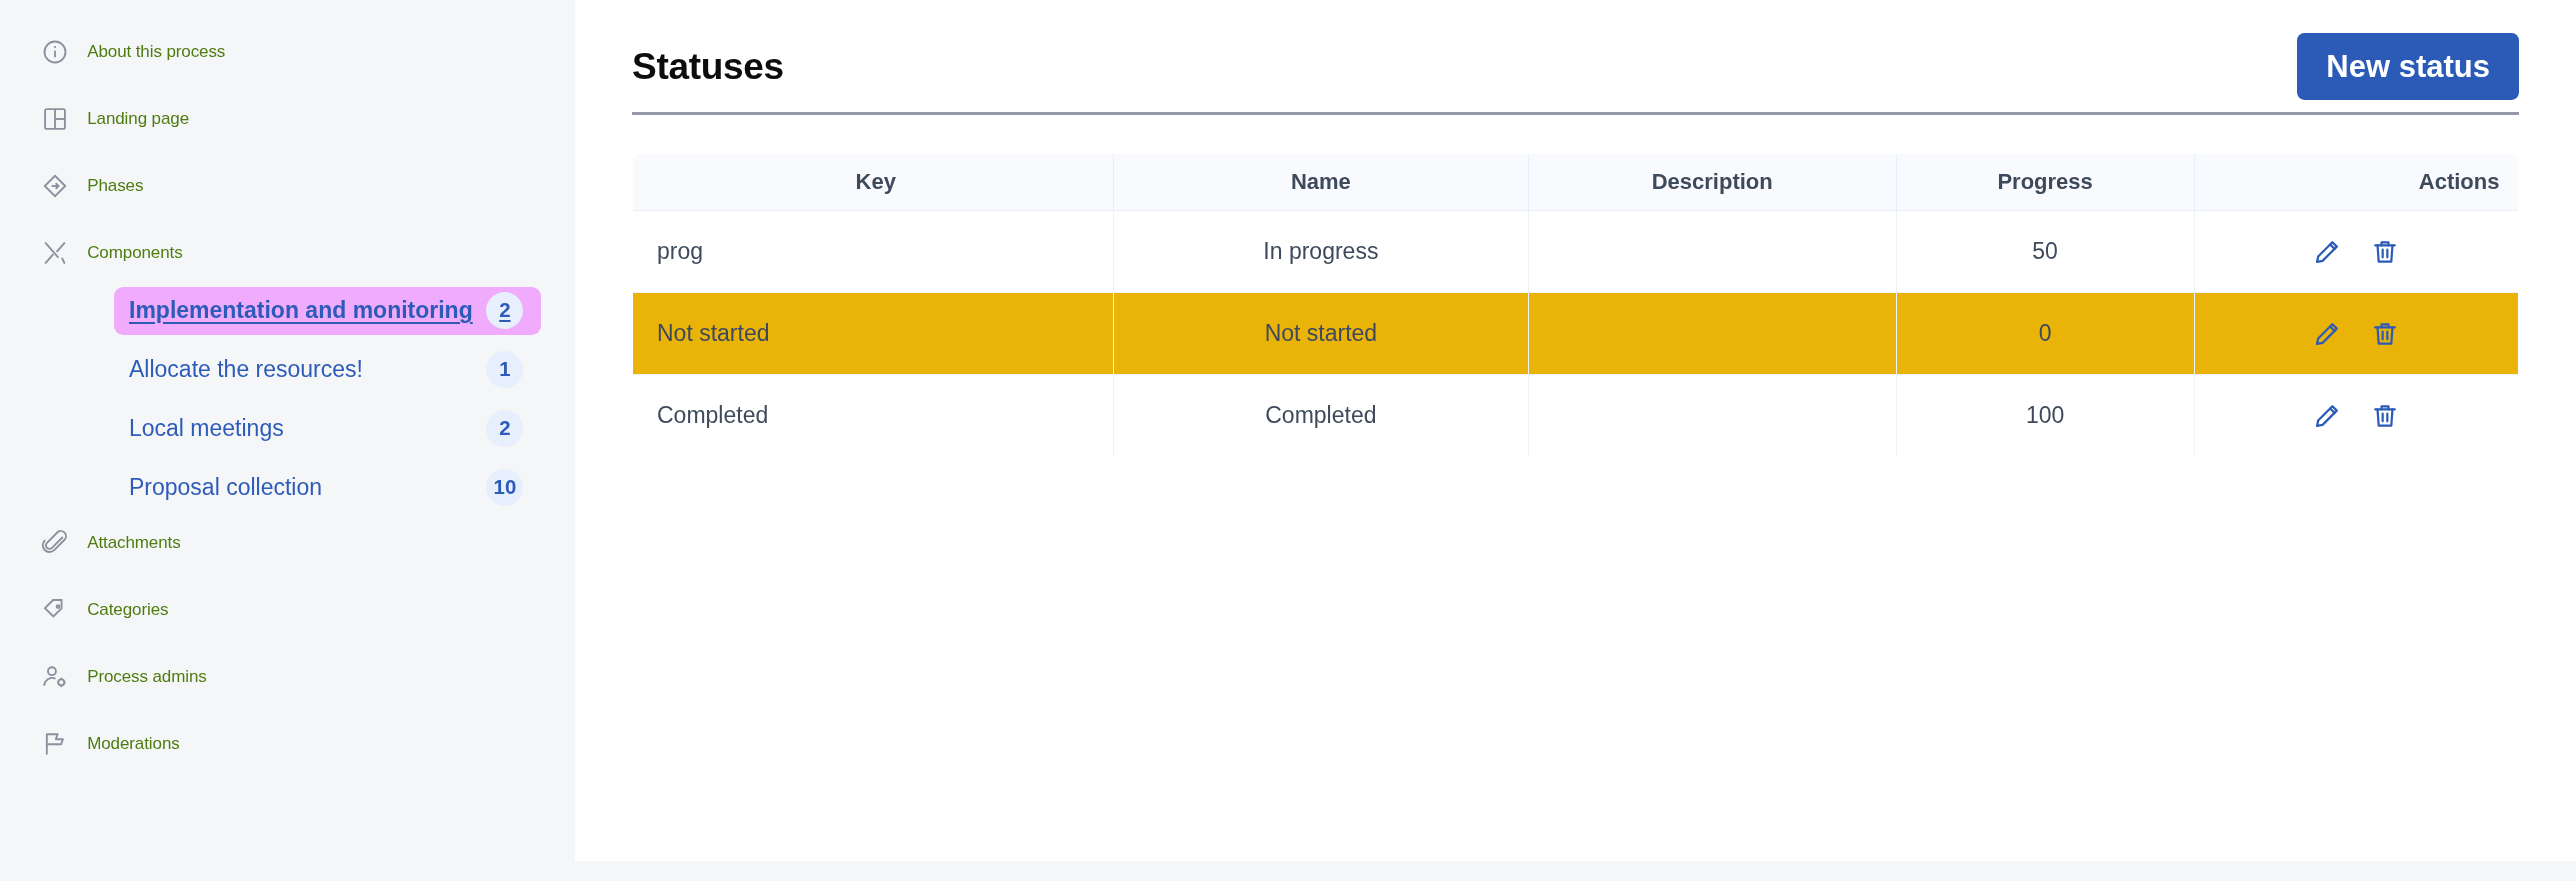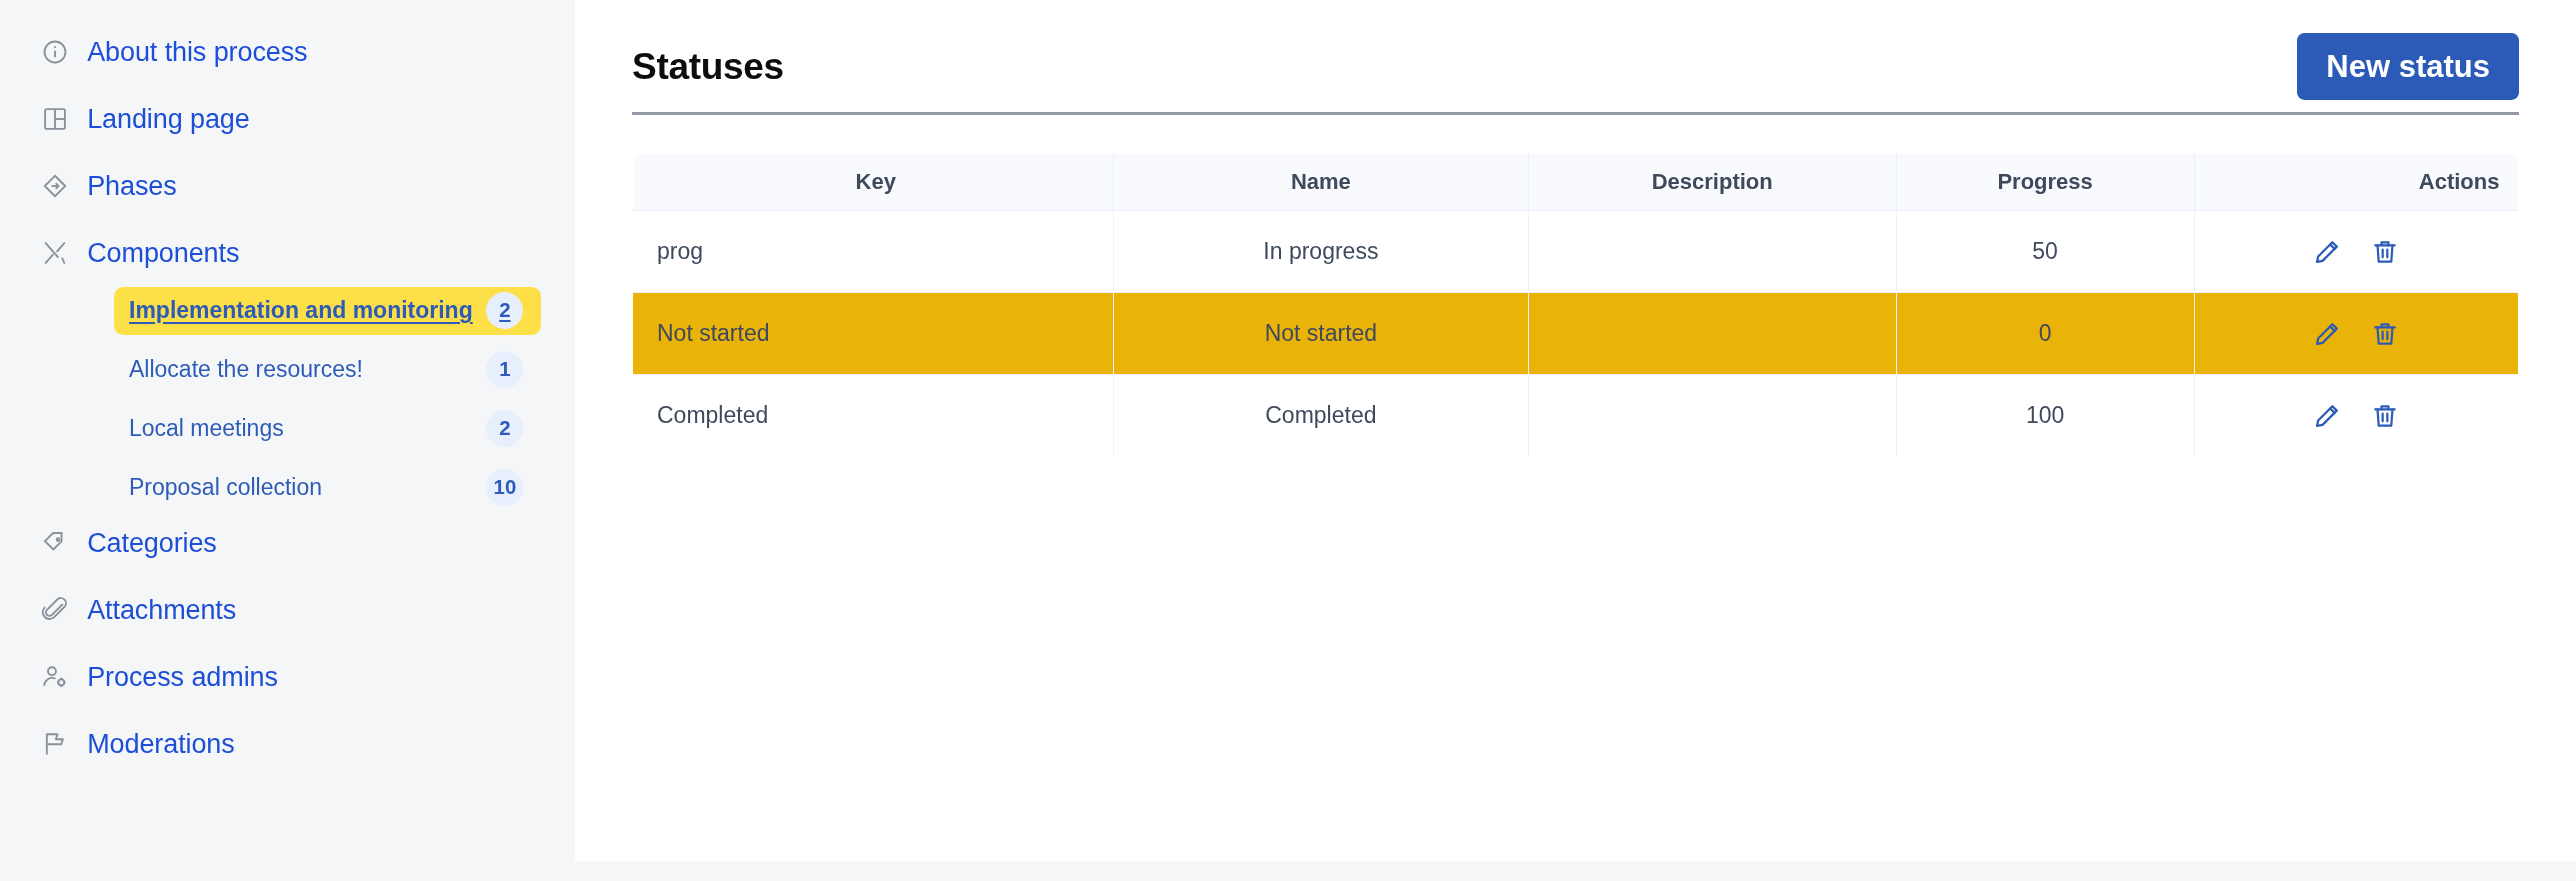--- a/index.html
+++ b/index.html
@@ -45,41 +45,41 @@
     flex: 0 0 31.5px;
     margin-right: 16.7px;
     display: flex;
     align-items: center;
     justify-content: center;
     color: #8a909c;
   }
   .nav-icon svg { display: block; }
 
   .nav-label {
-    font-size: 27px;
-    color: #1d4ed8;
+    font-size: 17px;
+    color: #4d7c0f;
     letter-spacing: -0.1px;
     white-space: nowrap;
   }
 
   
   .sub-list { list-style: none; margin-top: -13px; }
 
   .sub-item {
     display: flex;
     align-items: center;
     justify-content: space-between;
     height: 48px;
     margin: 0 34px 11px 114px;
     padding: 0 17.6px 0 15px;
     border-radius: 9.3px;
     cursor: pointer;
   }
 
-  .sub-item.active { background: #fde047; }
+  .sub-item.active { background: #f0abfc; }
 
   .sub-label {
     font-size: 23px;
     color: #2d5bb9;
     white-space: nowrap;
   }
   .sub-item.active .sub-label {
     font-weight: bold;
     text-decoration: underline;
     text-underline-offset: 3.7px;
@@ -279,35 +279,35 @@
           <span class="sub-badge">2</span>
         </li>
         <li class="sub-item">
           <span class="sub-label">Proposal collection</span>
           <span class="sub-badge">10</span>
         </li>
       </ul>
 
       <li class="nav-item">
         <span class="nav-icon">
+          <svg width="28" height="28" viewBox="0 0 24 24" fill="none" stroke="currentColor" stroke-width="1.6" stroke-linecap="round">
+            <path d="M18.3 7.3 9.4 16.2a3 3 0 1 1-4.3-4.3l9.1-9.1a4.4 4.4 0 0 1 6.2 6.2l-9.1 9.1a5.8 5.8 0 0 1-8.2-8.2"></path>
+          </svg>
+        </span>
+        <span class="nav-label">Attachments</span>
+      </li>
+
+      <li class="nav-item">
+        <span class="nav-icon">
           <svg width="28" height="28" viewBox="0 0 24 24" fill="none" stroke="currentColor" stroke-width="1.6">
             <path d="M3.4 10.4 10.4 3.4h7.2v7.2l-7 7z"></path>
               <circle cx="14.6" cy="9.1" r="1.2"></circle>
           </svg>
         </span>
         <span class="nav-label">Categories</span>
-      </li>
-
-      <li class="nav-item">
-        <span class="nav-icon">
-          <svg width="28" height="28" viewBox="0 0 24 24" fill="none" stroke="currentColor" stroke-width="1.6" stroke-linecap="round">
-            <path d="M18.3 7.3 9.4 16.2a3 3 0 1 1-4.3-4.3l9.1-9.1a4.4 4.4 0 0 1 6.2 6.2l-9.1 9.1a5.8 5.8 0 0 1-8.2-8.2"></path>
-          </svg>
-        </span>
-        <span class="nav-label">Attachments</span>
       </li>
 
       <li class="nav-item">
         <span class="nav-icon">
           <svg width="28" height="28" viewBox="0 0 24 24" fill="none" stroke="currentColor" stroke-width="1.6">
             <circle cx="9.4" cy="7" r="3.4"></circle>
               <path d="M2.8 19.6a6.8 6.8 0 0 1 9.6-6.2"></path>
             <circle cx="17.4" cy="16.6" r="2.6"></circle>
               <path d="M17.4 12.6v1.1M17.4 19.5v1.1M13.8 16.6h1.1M19.9 16.6H21"></path>
           </svg>

